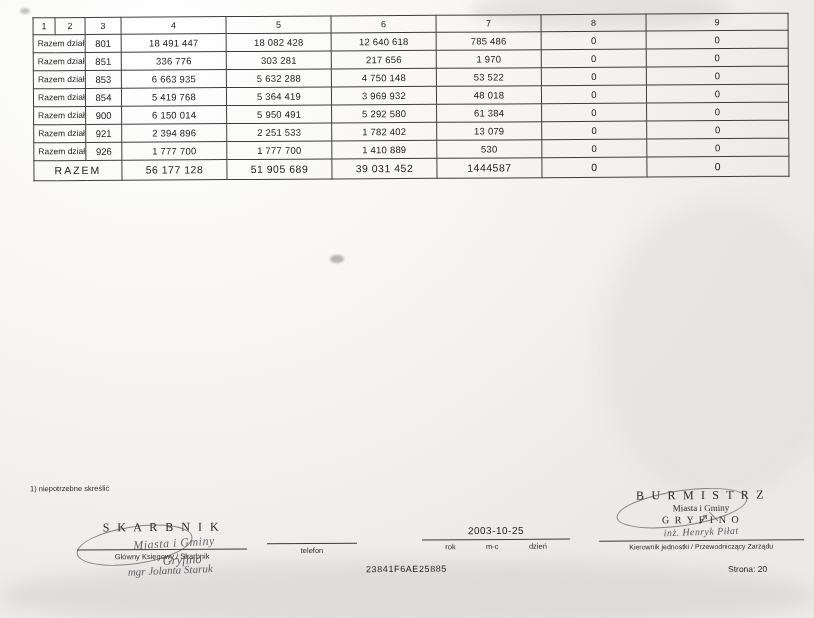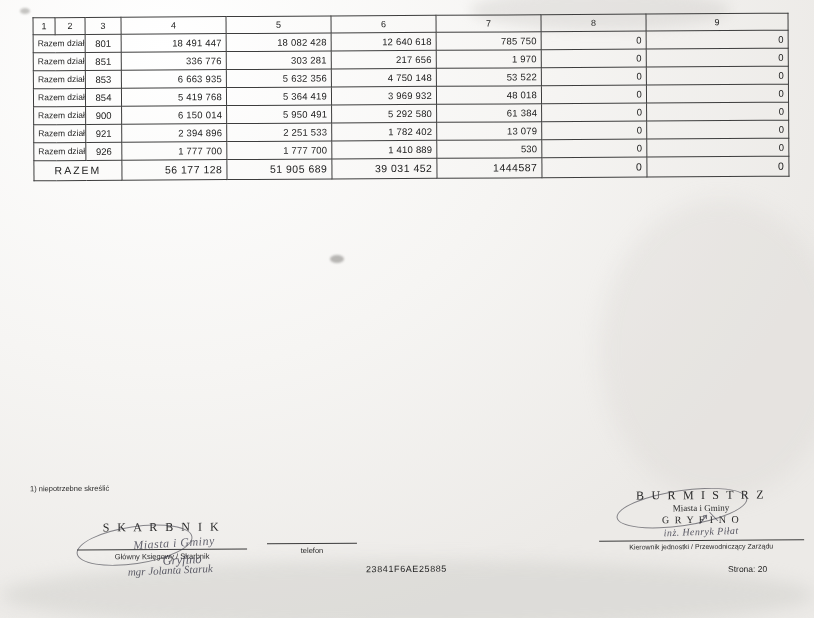--- a/index.html
+++ b/index.html
@@ -56,21 +56,21 @@
     border: 1px solid #3d3d3d;
     height: 17px;
     padding: 0 4px;
     line-height: 15px;
     white-space: nowrap;
     overflow: hidden;
   }
   .c-num { text-align: center; font-size: 9px; }
   .c-lab { text-align: left; font-size: 8.5px; padding-left: 6px; }
   .c-code { text-align: center; font-size: 9.5px; }
-  .c-val { text-align: right; padding-right: 7px; font-size: 9.5px; letter-spacing: 0.2px; border-radius: 9px; }
+  .c-val { text-align: center; padding-right: 7px; font-size: 9.5px; letter-spacing: 0.2px; border-radius: 9px; }
   tr.hdr td { height: 16px; }
   tr.total td {
     font-size: 10.5px;
     height: 19px;
     letter-spacing: 0.5px;
   }
   tr.total td.c-lab-total {
     text-align: center;
     font-weight: normal;
     letter-spacing: 2px;
@@ -295,41 +295,41 @@
           <td class="c-num">8</td>
           <td class="c-num">9</td>
         </tr>
 
         <tr>
           <td class="c-lab" colspan="2">Razem dział</td>
           <td class="c-code">801</td>
           <td class="c-val">18 491 447</td>
           <td class="c-val">18 082 428</td>
           <td class="c-val">12 640 618</td>
-          <td class="c-val">785 750</td>
+          <td class="c-val">785 486</td>
           <td class="c-val">0</td>
           <td class="c-val">0</td>
         </tr>
 
         <tr>
           <td class="c-lab" colspan="2">Razem dział</td>
           <td class="c-code">851</td>
           <td class="c-val">336 776</td>
           <td class="c-val">303 281</td>
           <td class="c-val">217 656</td>
           <td class="c-val">1 970</td>
           <td class="c-val">0</td>
           <td class="c-val">0</td>
         </tr>
 
         <tr>
           <td class="c-lab" colspan="2">Razem dział</td>
           <td class="c-code">853</td>
           <td class="c-val">6 663 935</td>
-          <td class="c-val">5 632 356</td>
+          <td class="c-val">5 632 288</td>
           <td class="c-val">4 750 148</td>
           <td class="c-val">53 522</td>
           <td class="c-val">0</td>
           <td class="c-val">0</td>
         </tr>
 
         <tr>
           <td class="c-lab" colspan="2">Razem dział</td>
           <td class="c-code">854</td>
           <td class="c-val">5 419 768</td>
@@ -409,17 +409,26 @@
     <div class="name-script">inż. Henryk Piłat</div>
     <div class="rule2"></div>
     <div class="cap2">Kierownik jednostki / Przewodniczący Zarządu</div>
   </div>
 
   <div class="tel">
     <div class="rule3"></div>
     <div>telefon</div>
   </div>
 
+  <div class="datebox">
+    <div class="dv">2003-10-25</div>
+    <div class="rule4"></div>
+    <div class="dmy">
+      <span>rok</span>
+      <span>m-c</span>
+      <span>dzień</span>
+    </div>
+  </div>
 
   <div class="barcode-id">23841F6AE25885</div>
   <div class="pageno">Strona: 20</div>
 
 </div>
 
 </body></html>

